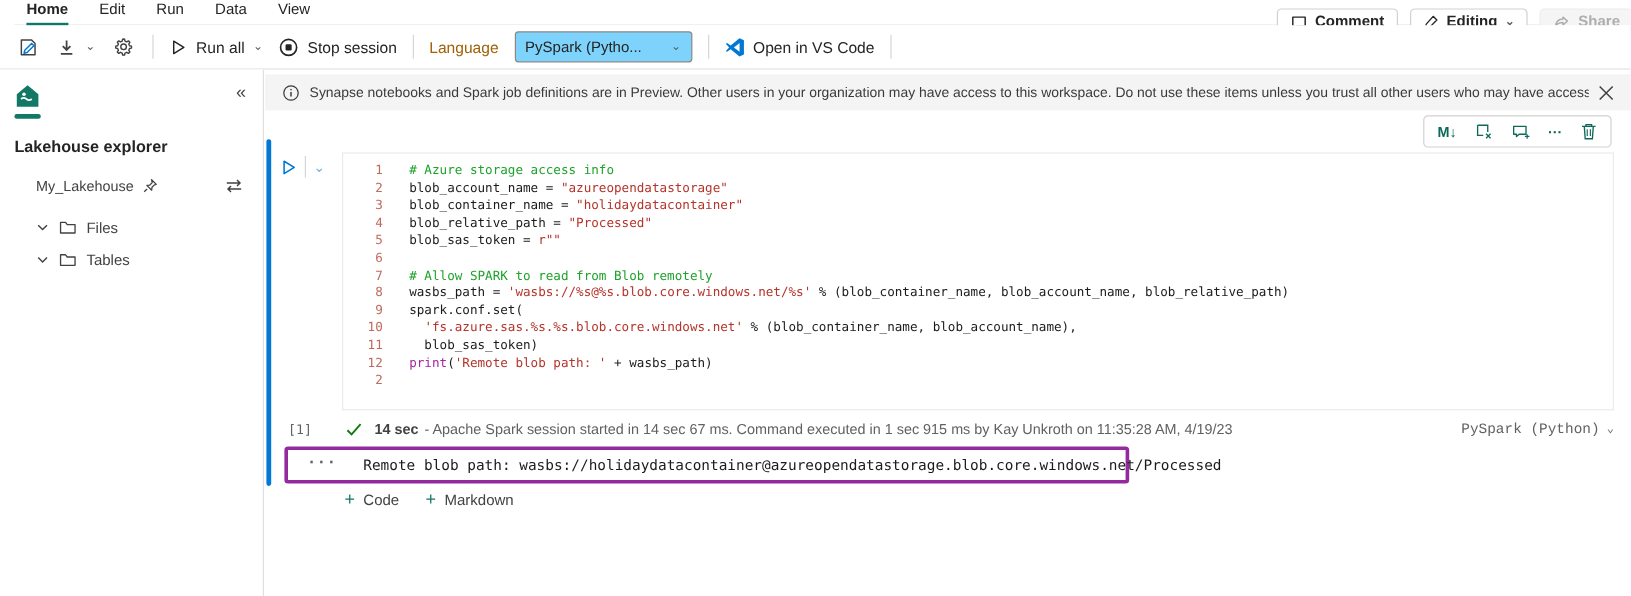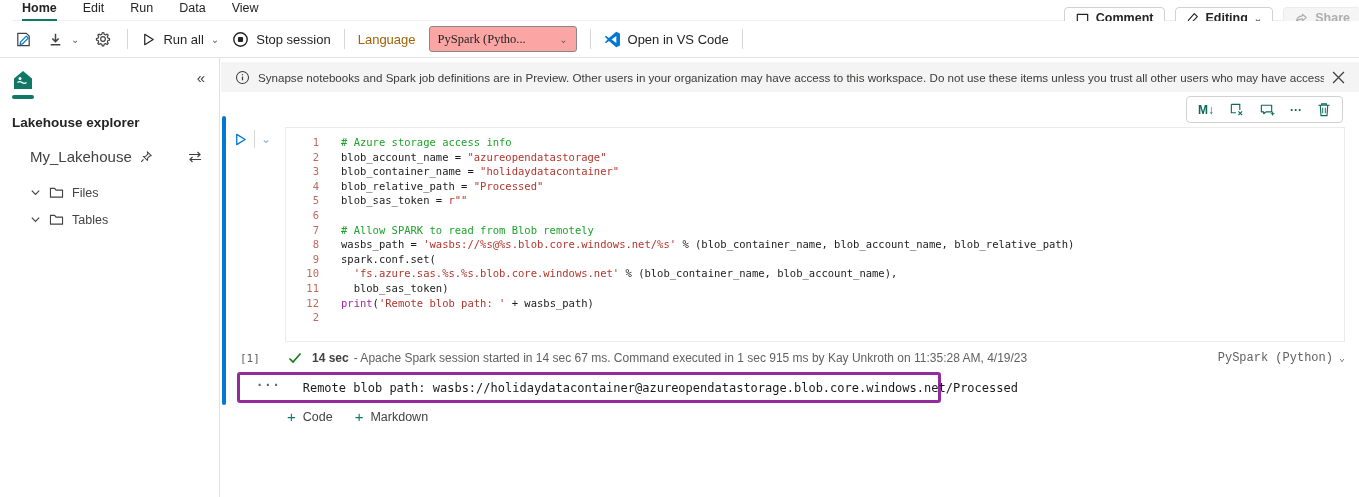--- a/index.html
+++ b/index.html
@@ -20,31 +20,31 @@
   .chip-btn svg { flex:0 0 auto; }
 
   
   .toolbar { position:absolute; left:0; top:21px; width:1359px; height:37px;
              display:flex; align-items:center; padding:0 12px; gap:13px; border-bottom:1px solid #e3e3e3; background:#fff; }
   .tb-icon { display:flex; align-items:center; justify-content:center; width:22px; height:22px; cursor:pointer; }
   .tb-divider { width:1px; height:20px; background:#d6d6d6; }
   .tb-group { display:flex; align-items:center; gap:7px; cursor:pointer; font-size:13px; color:#242424; }
   .lang-label { font-size:13px; color:#a16207; }
   .lang-select { display:flex; align-items:center; justify-content:space-between; width:148px; height:24px;
-                 border:1px solid #8a8886; border-radius:3px; padding:12px 8px; font-size:12.5px; color:#242424; cursor:pointer; background:#fca5a5;font-family:Liberation Serif, serif; }
+                 border:1px solid #8a8886; border-radius:3px; padding:12px 8px; font-size:12.5px; color:#242424; cursor:pointer; background:#7dd3fc; }
   .chev { color:#616161; font-size:10px; }
 
   
   .sidebar { position:absolute; left:0; top:58px; width:220px; height:439px; border-right:1px solid #e0e0e0; background:#fff; }
   .sb-iconrow { display:flex; align-items:flex-start; justify-content:space-between; padding:12px 14px 0 12px; }
   .sb-tab { display:flex; flex-direction:column; gap:5px; align-items:center; cursor:pointer; }
   .sb-underline { width:22px; height:4px; border-radius:2px; background:#117865; }
   .collapse { font-size:15px; color:#424242; cursor:pointer; line-height:1; }
   .sb-title { font-size:13.5px; font-weight:bold; padding:16px 12px 0; }
-  .sb-lakehouse { display:flex; align-items:center; padding:18px 16px 0 30px; font-size:15px; color:#424242; }
+  .sb-lakehouse { display:flex; align-items:center; padding:18px 16px 0 30px; font-size:12px; color:#424242; }
   .sb-lakehouse .pin { margin-left:7px; cursor:pointer; }
   .sb-lakehouse .swap { margin-left:auto; cursor:pointer; }
   .tree { padding:14px 0 0 30px; }
   .tree-row { display:flex; align-items:center; gap:8px; height:27px; font-size:12.5px; color:#424242; cursor:pointer; }
 
   
   .banner { position:absolute; left:221px; top:62px; width:1138px; height:30px; background:#f4f4f4;
             display:flex; align-items:center; gap:8px; padding:0 14px; }
   .banner-text { font-size:11.6px; color:#3b3a39; white-space:nowrap; overflow:hidden; }
   .banner-close { margin-left:auto; cursor:pointer; display:flex; }

